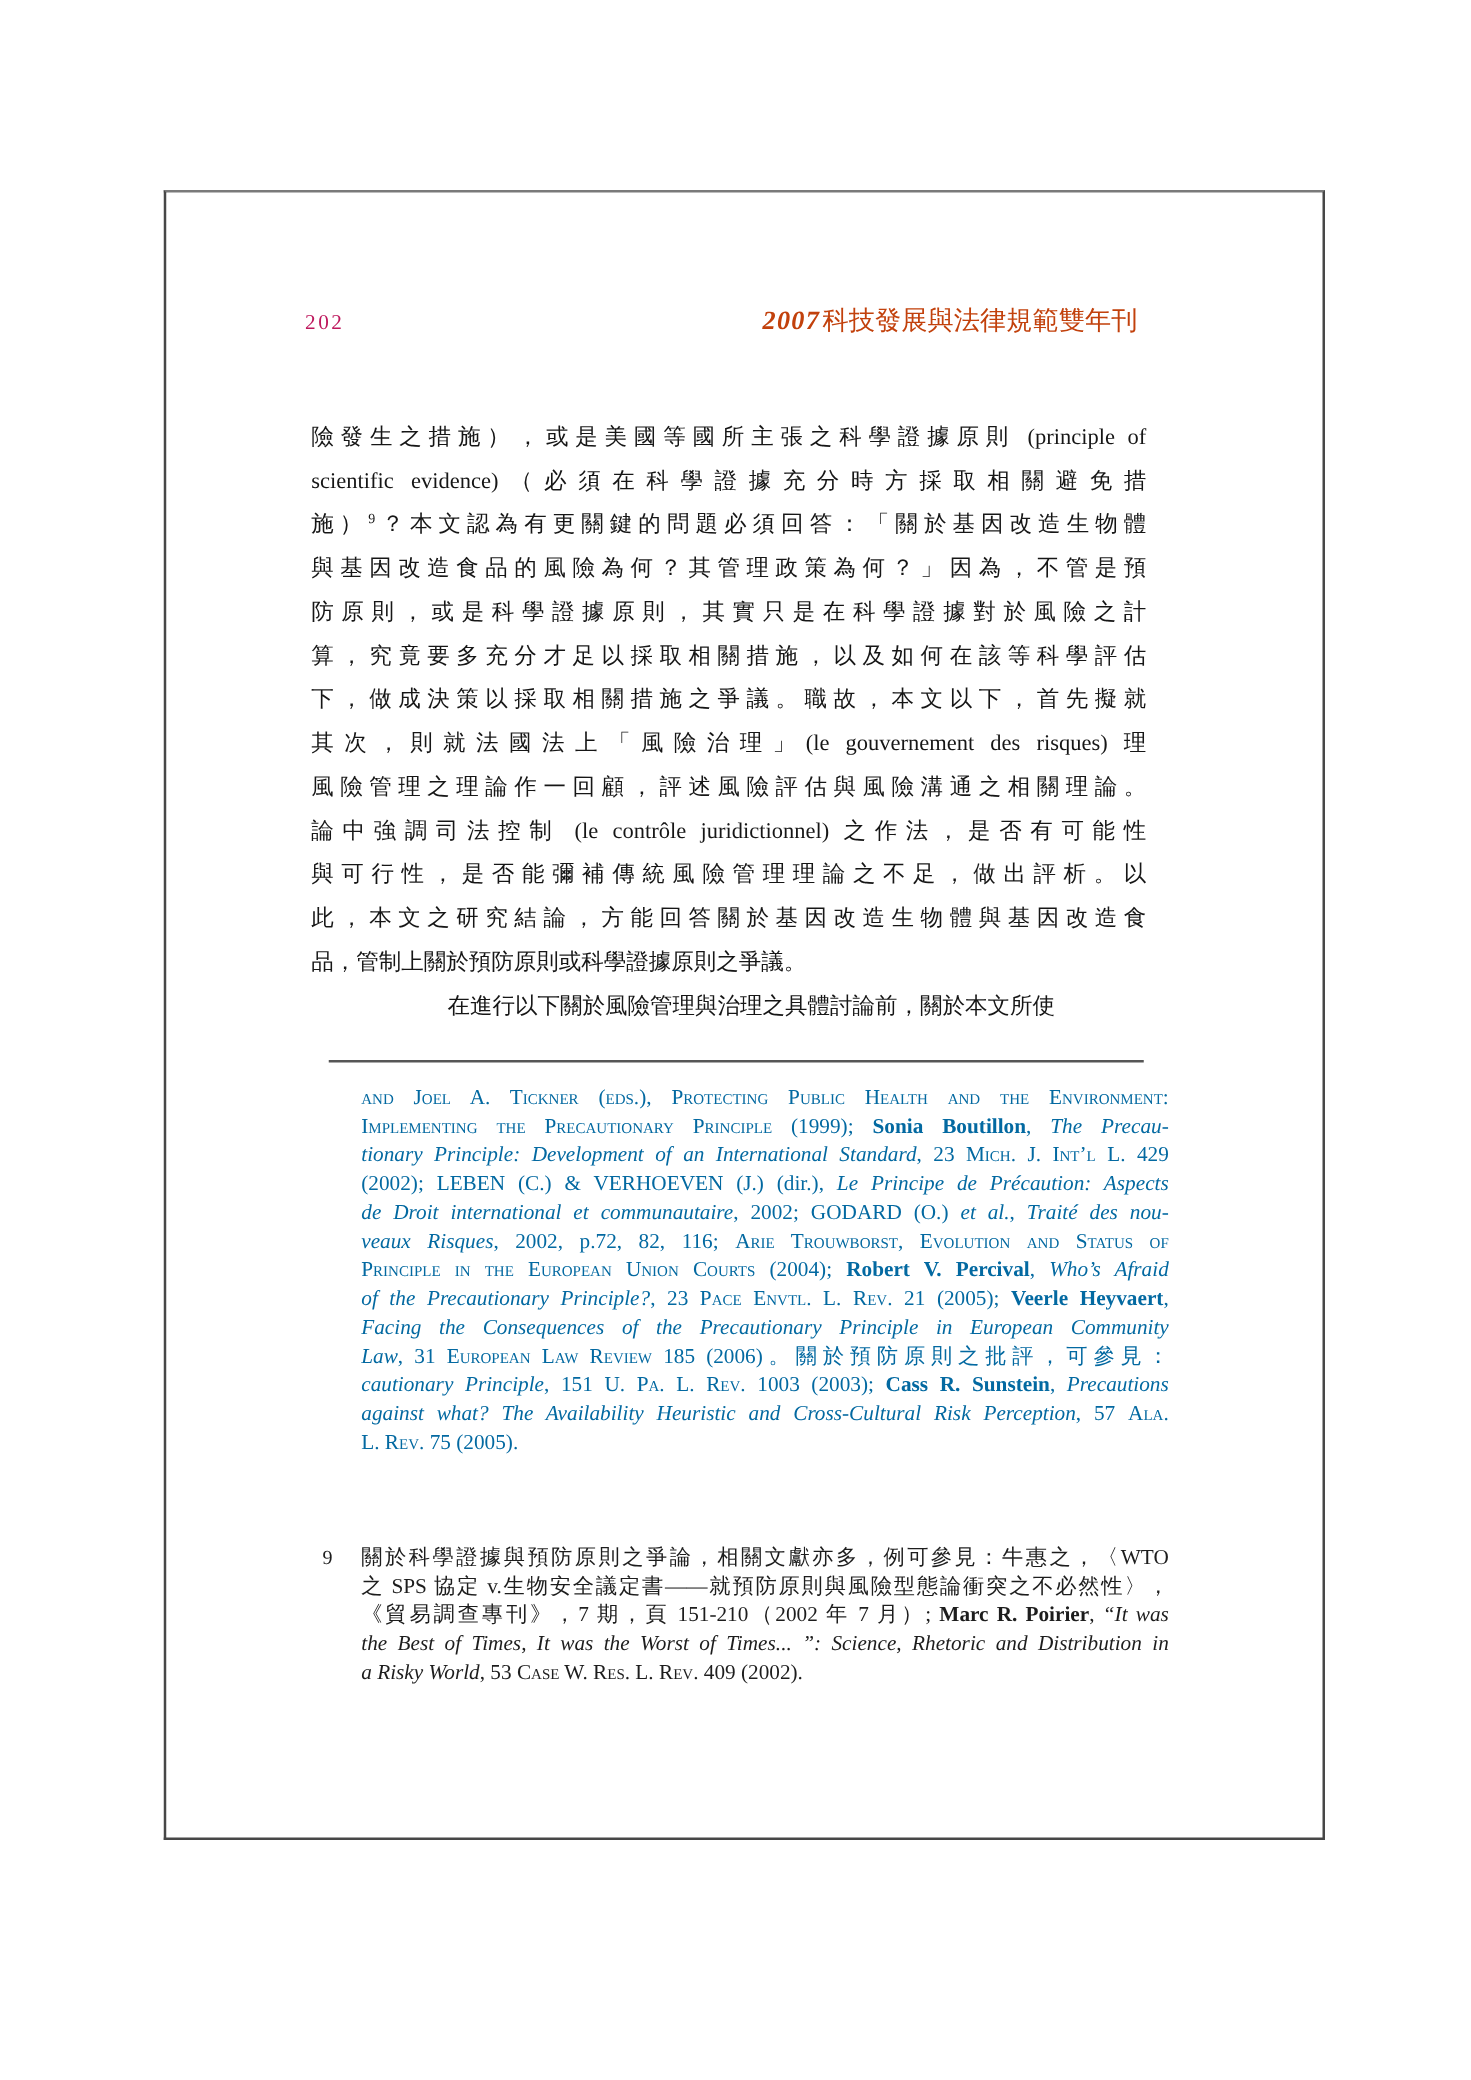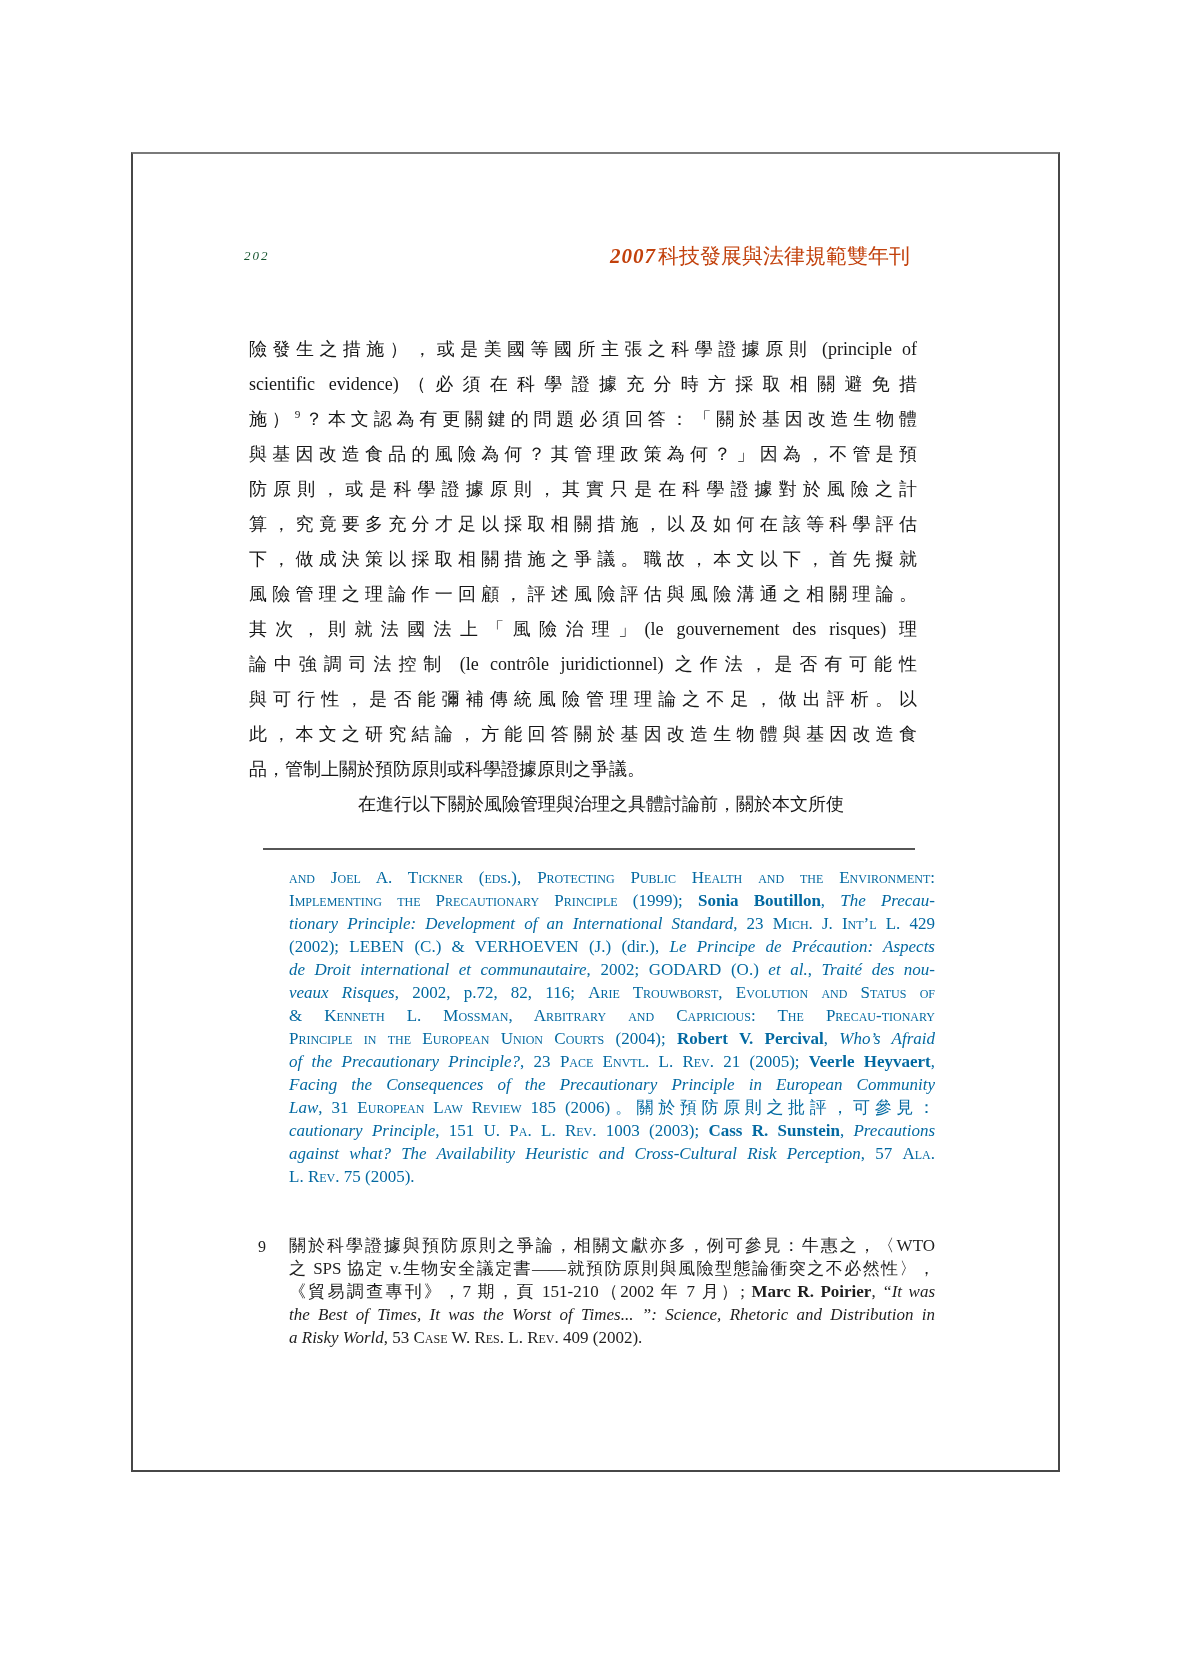--- a/index.html
+++ b/index.html
@@ -4,21 +4,21 @@
 <style>
   html,body{margin:0;padding:0;background:#ffffff;}
   .page{
     position:relative;width:1177px;height:1664px;background:#ffffff;
     font-family:"Liberation Serif","DejaVu Serif",serif;color:#1b1b1b;overflow:hidden;
   }
   .sheet{
     position:absolute;left:131px;top:152px;width:929px;height:1320px;
     border:2px solid #474747;border-top-color:#7a7a7a;background:#ffffff;box-sizing:border-box;
   }
-  .pagenum{position:absolute;left:111px;top:94px;font-size:13px;letter-spacing:2px;color:#14532d;font-style:italic;}
+  .pagenum{position:absolute;left:111px;top:94px;font-size:17px;letter-spacing:2px;color:#be185d;}
   .journal{position:absolute;right:148px;top:88px;font-size:21px;color:#c2410c;white-space:nowrap;}
   .journal .year{font-weight:bold;font-style:italic;letter-spacing:1px;margin-right:2px;}
   .bodytext{position:absolute;left:116px;top:178px;width:668px;font-size:18px;line-height:35px;color:#161616;}
   .line{text-align:justify;text-align-last:justify;}
   .line.nojust{text-align:left;text-align-last:auto;}
   sup{font-size:0.62em;vertical-align:super;line-height:0;}
   .fnsep{position:absolute;left:130px;top:694px;width:652px;height:2px;background:#565656;}
   .fncont{position:absolute;left:156px;top:712px;width:646px;font-size:17px;line-height:23px;color:#0369a1;}
   .fn9{position:absolute;left:156px;top:1080px;width:646px;font-size:17px;line-height:23px;color:#1d1d1d;}
   .fn9 .marker{position:absolute;left:-31px;top:1px;font-size:16px;}
@@ -37,39 +37,38 @@
     <span class="journal"><span class="year">2007</span><span>科技發展與法律規範雙年刊</span></span>
 
     <div class="bodytext" id="body-lines">
         <div class="line"><span class="s-r">險發生之措施），或是美國等國所主張之科學證據原則 (principle of</span></div>
         <div class="line"><span class="s-r">scientific evidence)（必須在科學證據充分時方採取相關避免措</span></div>
         <div class="line"><span class="s-r">施）</span><sup>9</sup><span class="s-r">？本文認為有更關鍵的問題必須回答：「關於基因改造生物體</span></div>
         <div class="line"><span class="s-r">與基因改造食品的風險為何？其管理政策為何？」因為，不管是預</span></div>
         <div class="line"><span class="s-r">防原則，或是科學證據原則，其實只是在科學證據對於風險之計</span></div>
         <div class="line"><span class="s-r">算，究竟要多充分才足以採取相關措施，以及如何在該等科學評估</span></div>
         <div class="line"><span class="s-r">下，做成決策以採取相關措施之爭議。職故，本文以下，首先擬就</span></div>
+        <div class="line"><span class="s-r">其次，則就法國法上「風險治理」(le gouvernement des risques) 理</span></div>
         <div class="line"><span class="s-r">風險管理之理論作一回顧，評述風險評估與風險溝通之相關理論。</span></div>
-        <div class="line"><span class="s-r">其次，則就法國法上「風險治理」(le gouvernement des risques) 理</span></div>
         <div class="line"><span class="s-r">論中強調司法控制 (le contrôle juridictionnel) 之作法，是否有可能性</span></div>
         <div class="line"><span class="s-r">與可行性，是否能彌補傳統風險管理理論之不足，做出評析。以</span></div>
         <div class="line"><span class="s-r">此，本文之研究結論，方能回答關於基因改造生物體與基因改造食</span></div>
         <div class="line nojust"><span class="s-r">品，管制上關於預防原則或科學證據原則之爭議。</span></div>
         <div class="line nojust" style="text-indent: 2em; text-align: center;"><span class="s-r">在進行以下關於風險管理與治理之具體討論前，關於本文所使</span></div>
       </div>
 
     <div class="fnsep"></div>
 
     <div class="fncont" id="fn-cont-lines">
         <div class="line"><span class="s-sc">and Joel A. Tickner (eds.), Protecting Public Health and the Environment:</span></div>
         <div class="line"><span class="s-sc">Implementing the Precautionary Principle (1999); </span><span class="s-b">Sonia Boutillon</span><span class="s-r">, </span><span class="s-i">The Precau-</span></div>
         <div class="line"><span class="s-i">tionary Principle: Development of an International Standard</span><span class="s-r">, 23 </span><span class="s-sc">Mich. J. Int’l L.</span><span class="s-r"> 429</span></div>
         <div class="line"><span class="s-r">(2002); LEBEN (C.) &amp; VERHOEVEN (J.) (dir.), </span><span class="s-i">Le Principe de Précaution: Aspects</span></div>
         <div class="line"><span class="s-i">de Droit international et communautaire</span><span class="s-r">, 2002; GODARD (O.) </span><span class="s-i">et al.</span><span class="s-r">, </span><span class="s-i">Traité des nou-</span></div>
         <div class="line"><span class="s-i">veaux Risques</span><span class="s-r">, 2002, p.72, 82, 116; </span><span class="s-sc">Arie Trouwborst, Evolution and Status of</span></div>
-        <div class="line"><span class="s-sc">&amp; Kenneth L. Mossman, Arbitrary and Capricious: The Precau-tionary</span></div>
         <div class="line"><span class="s-sc">Principle in the European Union Courts</span><span class="s-r"> (2004); </span><span class="s-b">Robert V. Percival</span><span class="s-r">, </span><span class="s-i">Who’s Afraid</span></div>
         <div class="line"><span class="s-i">of the Precautionary Principle?</span><span class="s-r">, 23 </span><span class="s-sc">Pace Envtl. L. Rev.</span><span class="s-r"> 21 (2005); </span><span class="s-b">Veerle Heyvaert</span><span class="s-r">,</span></div>
         <div class="line"><span class="s-i">Facing the Consequences of the Precautionary Principle in European Community</span></div>
         <div class="line"><span class="s-i">Law</span><span class="s-r">, 31 </span><span class="s-sc">European Law Review</span><span class="s-r"> 185 (2006)。關於預防原則之批評，可參見：</span></div>
         <div class="line"><span class="s-i">cautionary Principle</span><span class="s-r">, 151 </span><span class="s-sc">U. Pa. L. Rev.</span><span class="s-r"> 1003 (2003); </span><span class="s-b">Cass R. Sunstein</span><span class="s-r">, </span><span class="s-i">Precautions</span></div>
         <div class="line"><span class="s-i">against what? The Availability Heuristic and Cross-Cultural Risk Perception</span><span class="s-r">, 57 </span><span class="s-sc">Ala.</span></div>
         <div class="line nojust"><span class="s-sc">L. Rev.</span><span class="s-r"> 75 (2005).</span></div>
       </div>
 
     <div class="fn9">

